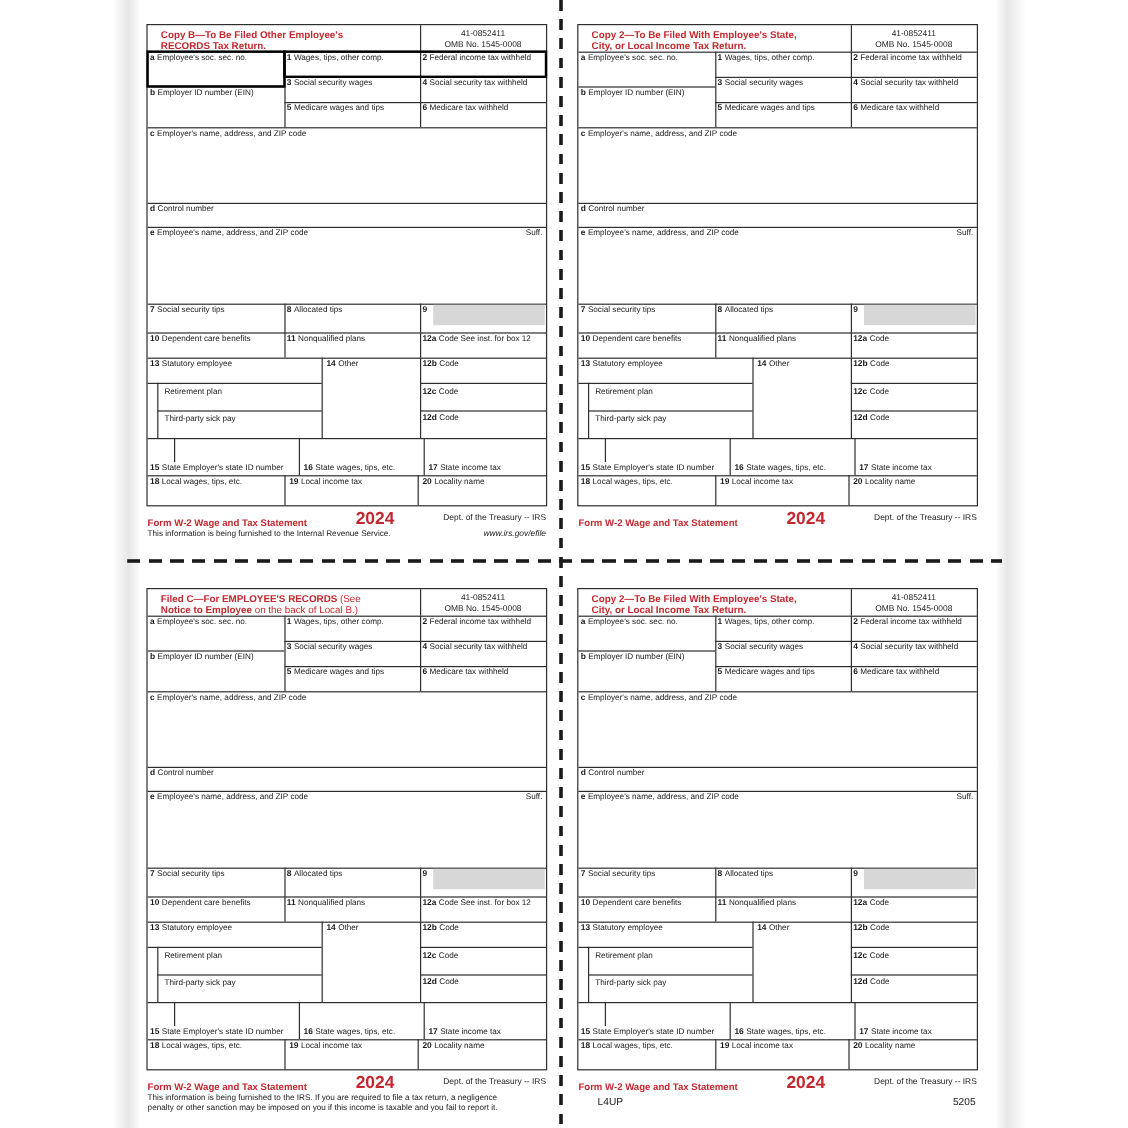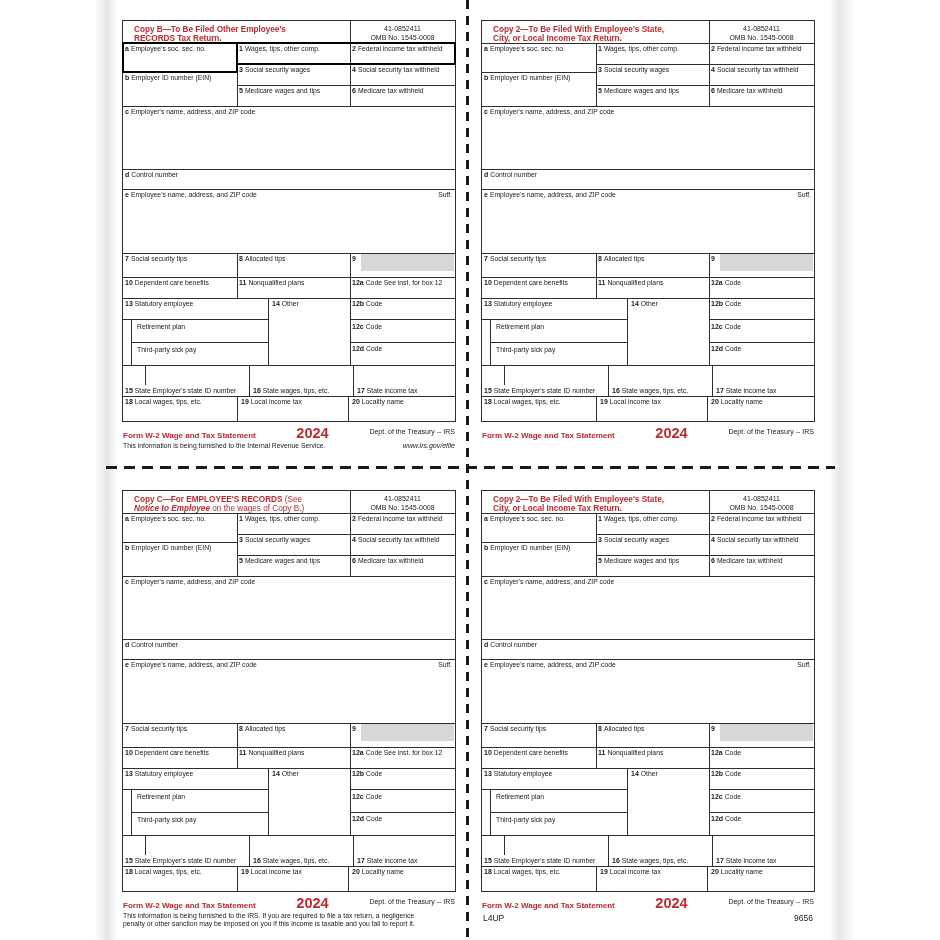--- a/index.html
+++ b/index.html
@@ -15,35 +15,35 @@
     background:repeating-linear-gradient(90deg, var(--ink) 0 11px, transparent 11px 18px); }
   .slot { position:absolute; width:334px; height:445px; }
   .form { position:relative; width:332px; height:400px; border:1px solid var(--line); background:#fff; }
   i.h, i.v { position:absolute; display:block; background:var(--line); }
   i.h { height:1px; } i.v { width:1px; }
   .lbl { position:absolute; font-size:6.8px; line-height:8px; white-space:nowrap; color:var(--ink); }
   .lbl b { font-weight:bold; margin-right:2px; font-size:7px; }
   .title { position:absolute; left:11px; top:3.5px; font-size:8.2px; line-height:9.3px;
     font-weight:bold; color:var(--red); white-space:nowrap; }
   .title .tr { font-weight:normal; }
-  .title .ti { font-style:italic; }
+  .title .ti { }
   .omb { position:absolute; left:227px; top:0; width:105px; text-align:center;
     font-size:7px; line-height:9px; padding-top:2.5px; }
   .shade9 { position:absolute; left:238px; top:233px; width:93px; height:17px; background:var(--shade); }
   .hlbox { position:absolute; border:2px solid #000; display:none; pointer-events:none; box-sizing:border-box; }
   .hl .hlbox { display:block; }
   .ftr { position:absolute; left:0; top:404px; width:332px; height:17px; }
   .fname { position:absolute; left:0; top:6px; font-size:8px; font-weight:bold; color:var(--red); white-space:nowrap; }
   .fyear { position:absolute; left:152px; top:0; width:75px; text-align:center;
     font-size:14.5px; font-weight:bold; color:var(--red); }
   .fdept { position:absolute; right:0; top:3px; font-size:7px; white-space:nowrap; }
   .fine { position:absolute; left:0; top:421px; font-size:6.8px; line-height:7.6px; white-space:nowrap; }
   .efile { position:absolute; right:0; top:421px; font-size:7px; font-style:italic; }
   .corner { position:absolute; top:422px; font-size:8.5px; }
-  .cl { left:1px; } .cr { right:1px; }
+  .cl { left:16px; } .cr { right:1px; }
 </style>
 </head>
 <body>
 
 <div id="stage">
   <div class="edge" style="left:94px;width:22px;background:linear-gradient(90deg,#ffffff,#e6e6e6 60%,#fbfbfb)"></div>
   <div class="edge" style="left:831px;width:24px;background:linear-gradient(90deg,#fbfbfb,#e6e6e6 35%,#ffffff)"></div>
   <div class="slot" id="slot0" style="left:122px;top:20px">
   <div class="form hl">
 
@@ -234,22 +234,22 @@
     </div>
     <div class="efile"></div>
     <div class="corner cl"></div>
     <div class="corner cr"></div>
   </div>
 </div>
   <div class="slot" id="slot2" style="left:122px;top:490px">
   <div class="form">
 
     <div class="title">
-      <div><span class="tb">Copy C—For EMPLOYEE'S RECORDS </span><span class="tr">(See</span></div>
-      <div><span class="tb"></span><span class="ti">Notice to Employee</span><span class="tr"> on the wages of Copy B.)</span></div>
+      <div><span class="tb">Filed C—For EMPLOYEE'S RECORDS </span><span class="tr">(See</span></div>
+      <div><span class="tb"></span><span class="ti">Notice to Employee</span><span class="tr"> on the back of Local B.)</span></div>
     </div>
     <div class="omb">
       <div>41-0852411</div>
       <div>OMB No. 1545-0008</div>
     </div>
     <i class="v" style="left:227px;top:0;height:22px"></i>
     <i class="h" style="left:0;top:22px;width:332px"></i>
 
     <i class="h" style="left:0;top:51px;width:114px"></i>
     <i class="h" style="left:0;top:85px;width:332px"></i>
@@ -419,18 +419,18 @@
       <span class="fname">Form W-2 Wage and Tax Statement</span>
       <span class="fyear">2024</span>
       <span class="fdept">Dept. of the Treasury -- IRS</span>
     </div>
     <div class="fine">
       <div></div>
       <div></div>
     </div>
     <div class="efile"></div>
     <div class="corner cl">L4UP</div>
-    <div class="corner cr">9656</div>
+    <div class="corner cr">5205</div>
   </div>
 </div>
   <div class="dash-v"></div>
   <div class="dash-h"></div>
 </div>
 
 </body></html>

